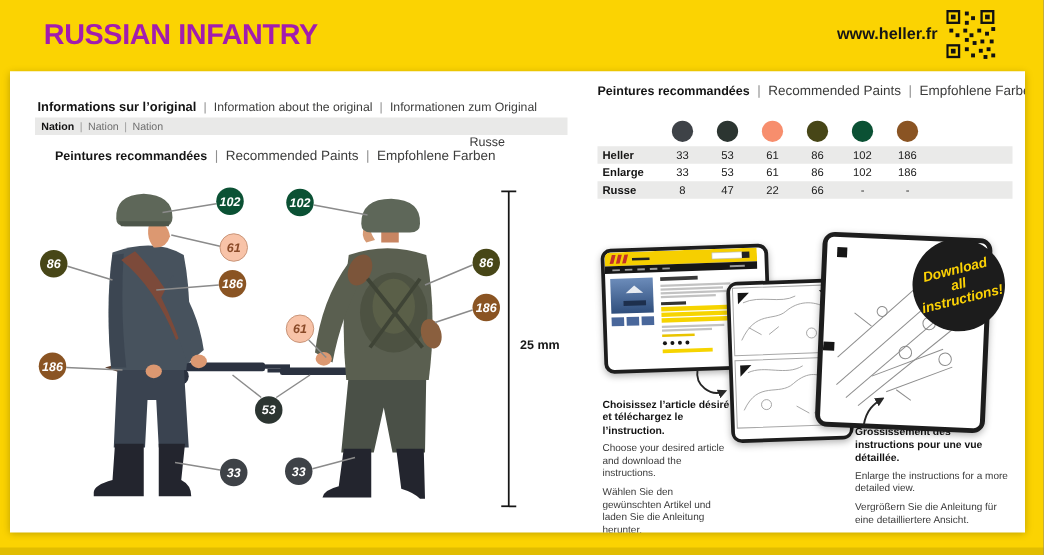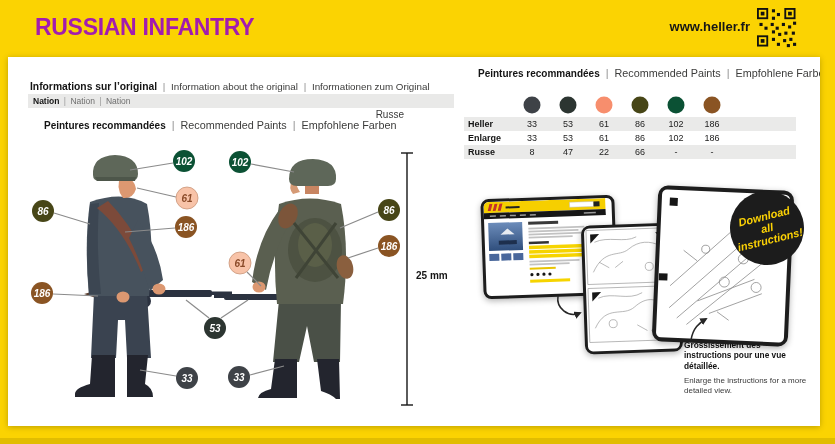--- a/index.html
+++ b/index.html
@@ -26,21 +26,21 @@
   .sep2{color:#9a9a9a;margin:0 2px;}
   .nv{position:absolute;right:50px;top:14px;line-height:14px;font-size:10px;color:#3a3a3a;}
   
   .figs{position:absolute;left:20px;top:91px;width:427px;height:264px;}
   .figs text{font-family:"Liberation Sans",sans-serif;}
   .lead{stroke:#8b8b8b;stroke-width:1.2;}
   .meas{stroke:#161616;stroke-width:1.4;}
   .cnum{font-size:10px;font-weight:bold;font-style:italic;text-anchor:middle;}
   .mm{font-size:10px;font-weight:bold;fill:#161616;}
   
-  .ptable{position:absolute;left:456px;top:36px;width:332px;font-size:9px;color:#222;}
+  .ptable{position:absolute;left:470px;top:36px;width:332px;font-size:9px;color:#222;}
   .swrow{display:flex;height:24px;align-items:center;}
   .bcell{width:50px;box-sizing:border-box;padding-left:4px;}
   .vcell{width:36px;text-align:center;}
   .swcell{width:36px;text-align:center;line-height:0;}
   .prow{display:flex;height:14px;line-height:14px;}
   .prow.g{background:#eaeae9;}
   .brand{font-weight:bold;color:#141414;}
   
   .tablets{position:absolute;left:466px;top:125px;width:332px;height:178px;}
   .tab{position:absolute;background:#1d1d1d;box-shadow:0 2px 6px rgba(0,0,0,.3);}
@@ -428,21 +428,27 @@
         <defs>
           <marker id="ah" viewBox="0 0 8 8" refX="6" refY="4" markerWidth="5" markerHeight="5" orient="auto">
             <path d="M0,0 L8,4 L0,8 z" fill="#262626"></path>
           </marker>
         </defs>
         <path d="M84,114 C82,126 94,136 106,131" fill="none" stroke="#262626" stroke-width="1.5" marker-end="url(#ah)"></path>
         <path d="M217,158 C219,146 225,141 232,137" fill="none" stroke="#262626" stroke-width="1.5" marker-end="url(#ah)"></path>
       </svg>
     </div>
 
+    <div class="step step1">
+      <p class="b">Choisissez l’article désiré et téléchargez le l’instruction.</p>
+      <p>Choose your desired article and download the instructions.</p>
+      <p>Wählen Sie den gewünschten Artikel und laden Sie die Anleitung herunter.</p>
+    </div>
     <div class="step step2">
       <p class="b">Grossissement des instructions pour une vue détaillée.</p>
       <p>Enlarge the instructions for a more detailed view.</p>
+      <p>Vergrößern Sie die Anleitung für eine detailliertere Ansicht.</p>
     </div>
 
   </main>
 
   <div class="bshade"></div>
 </div>
 
 </body></html>

